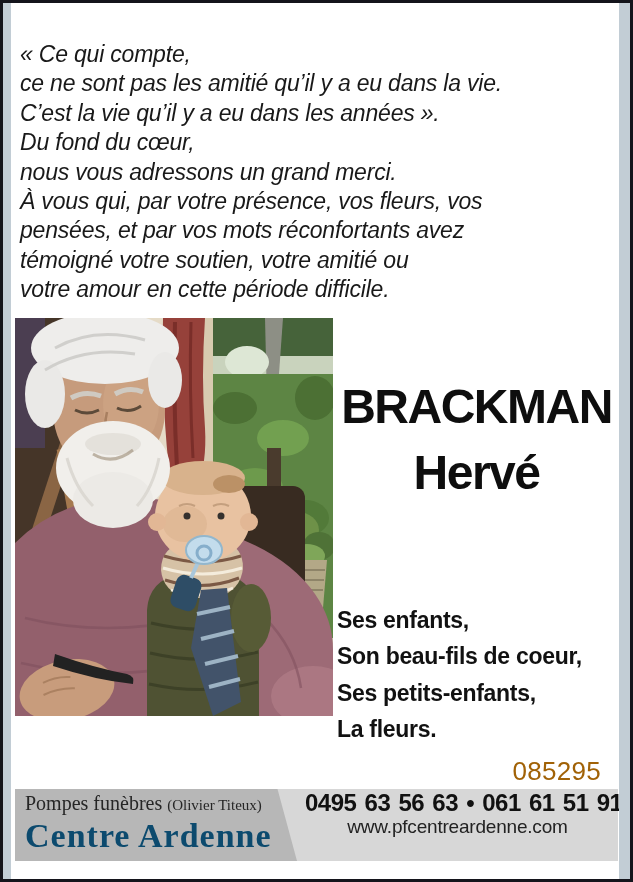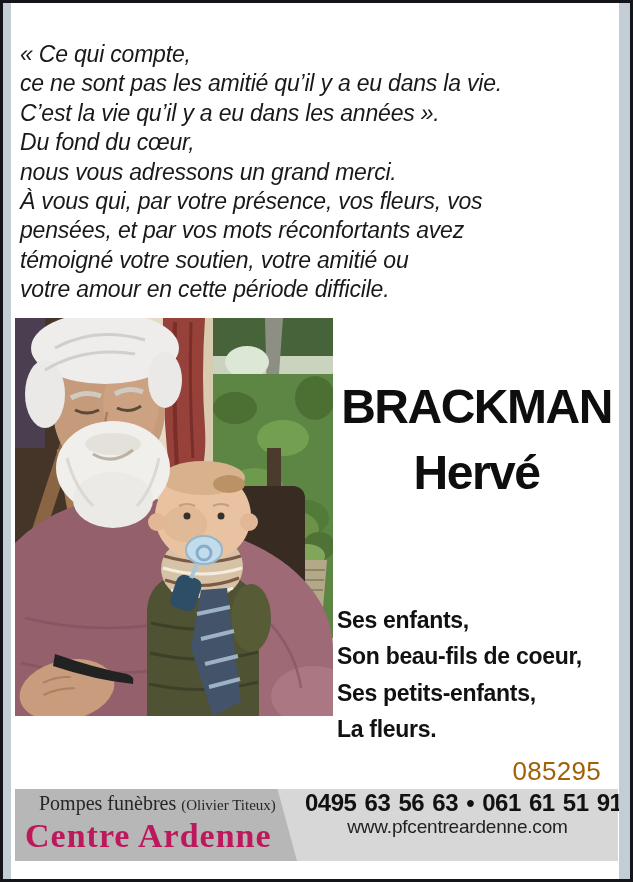--- a/index.html
+++ b/index.html
@@ -45,23 +45,23 @@
   }
   .footer-left-bg{
     position:absolute;left:0;top:0;bottom:0;width:300px;
     background:#b7b7b7;
     clip-path:polygon(0 0,87.5% 0,94% 100%,0 100%);
   }
   .footer-left{
     position:absolute;left:10px;top:2px;
     font-family:"Liberation Serif",serif;color:#262626;white-space:nowrap;
   }
-  .fl-line1{font-size:20px;line-height:25px;margin-left:14px;}
+  .fl-line1{font-size:20px;line-height:25px;}
   .fl-line1 .sub{font-size:15px;}
-  .fl-line2{font-size:34px;line-height:36px;font-weight:bold;letter-spacing:1px;color:#be185d;}
+  .fl-line2{font-size:34px;line-height:36px;font-weight:bold;letter-spacing:1px;color:#0c4a6e;}
   .footer-right{
     position:absolute;left:290px;right:8px;top:1px;
     text-align:center;color:#222222;white-space:nowrap;
   }
   .fr-line1{font-size:21px;line-height:23px;letter-spacing:-0.3px;}
   .fr-line2{font-size:24px;line-height:26px;font-weight:bold;letter-spacing:-0.5px;word-spacing:2px;color:#111111;}
   .fr-line3{font-size:19px;line-height:21px;letter-spacing:-0.2px;}
 </style>
 </head>
 <body>

